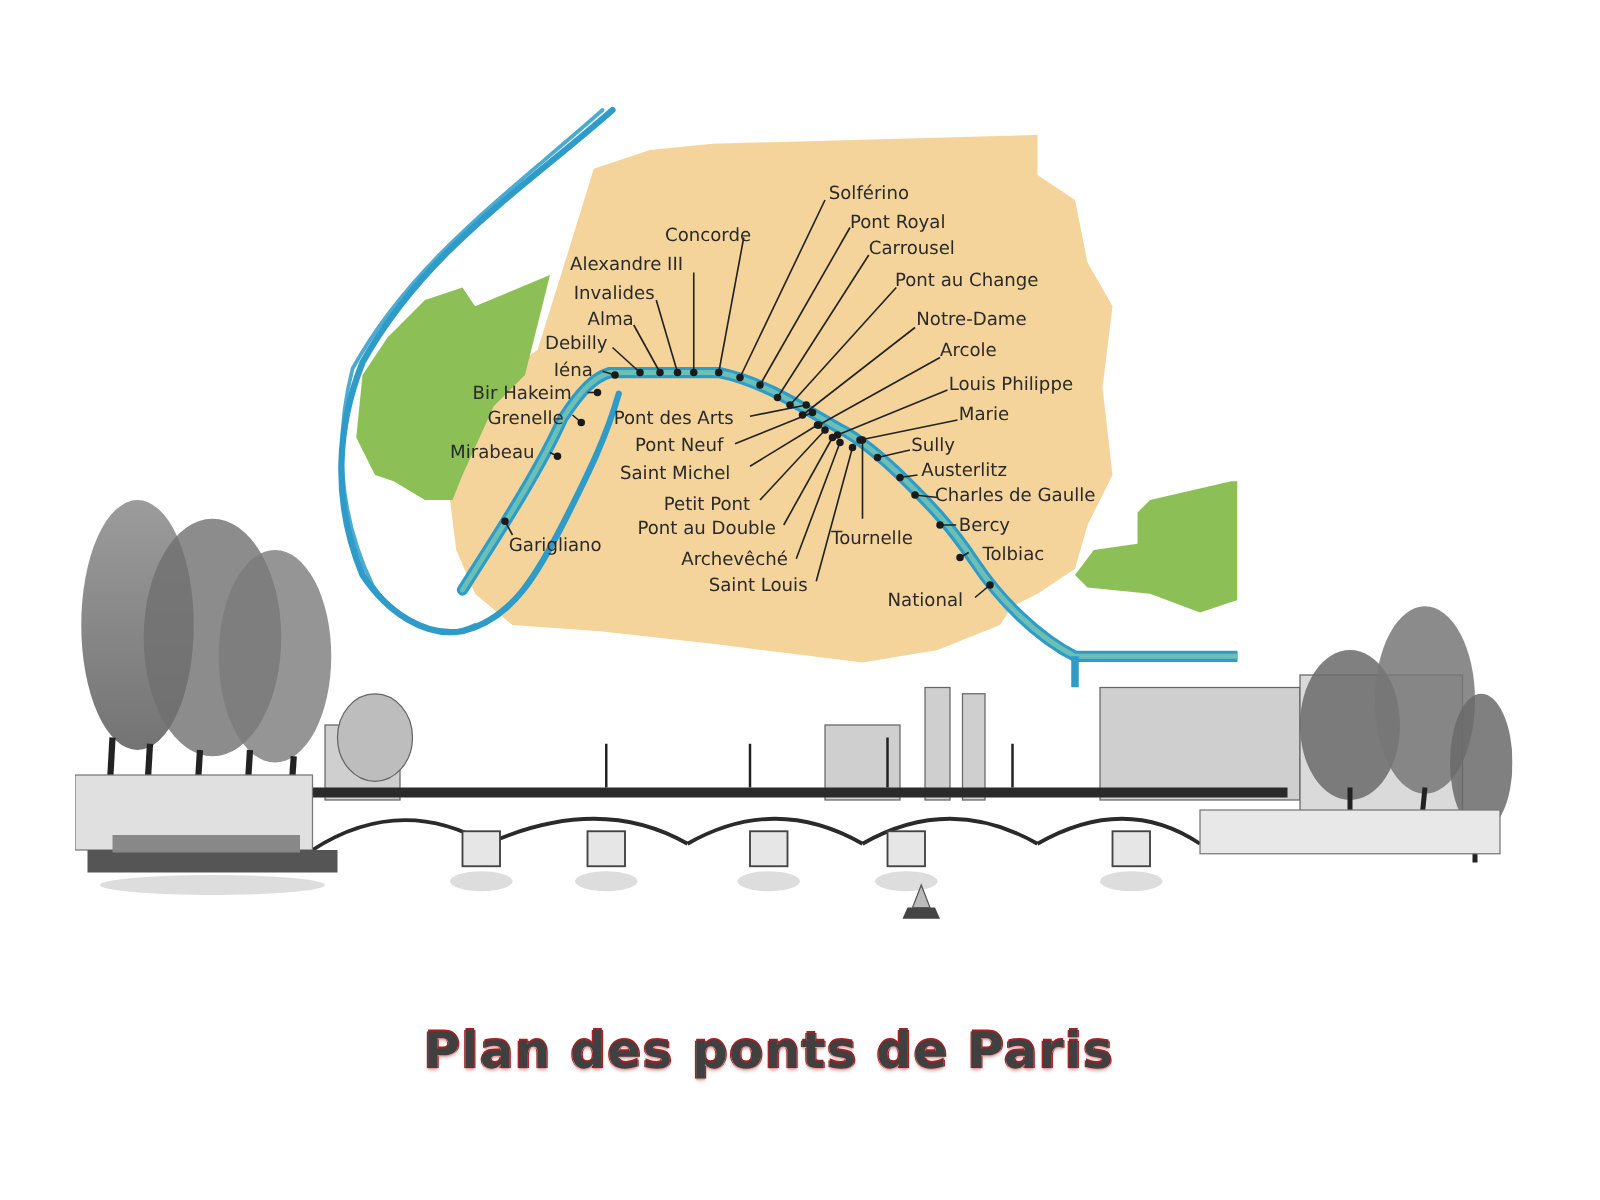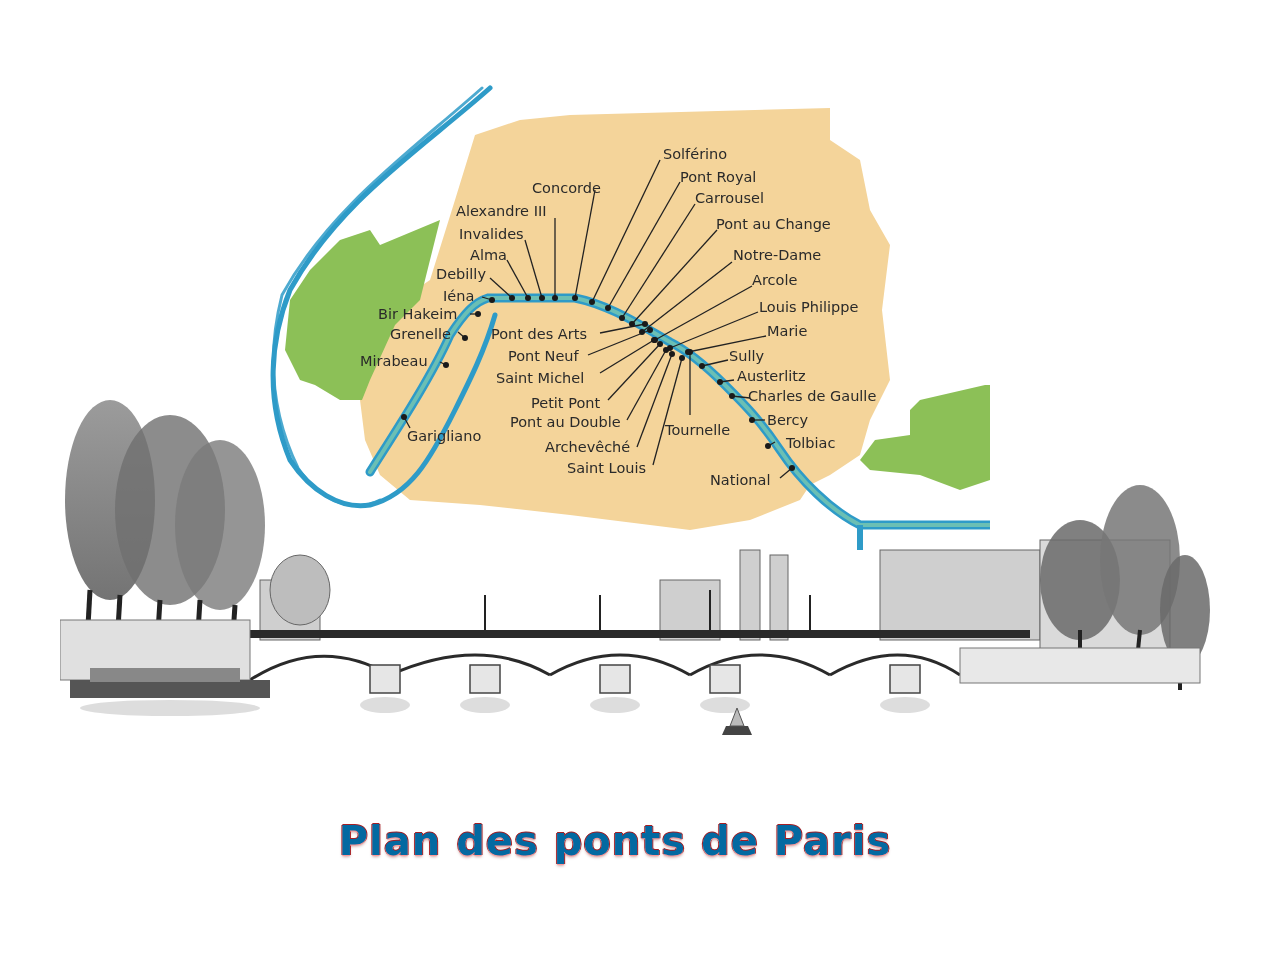--- a/index.html
+++ b/index.html
@@ -2,21 +2,21 @@
 <html><head>
 <meta charset="utf-8">
 <style>
   html,body{margin:0;padding:0;background:#ffffff;}
   body{width:1280px;height:960px;position:relative;overflow:hidden;font-family:"DejaVu Sans","Liberation Sans",sans-serif;}
   #map{position:absolute;left:270px;top:80px;width:720px;height:470px;}
   #sketch{position:absolute;left:60px;top:390px;width:1150px;height:380px;}
   .lbl{font-family:"DejaVu Sans","Liberation Sans",sans-serif;font-size:14.5px;fill:#2a2a2a;}
   #title{position:absolute;left:0;top:818px;width:1230px;text-align:center;
     font-family:"DejaVu Sans","Liberation Sans",sans-serif;font-weight:bold;font-size:40px;letter-spacing:1px;
-    color:#0369a1;
+    color:#404040;
     text-shadow:0 1px 0 #ff9a9a, 0 -1px 0 #a61f24, 1px 0 0 #a61f24, -1px 0 0 #a61f24, 0 2px 3px rgba(120,0,0,0.35);}
 </style>
 </head>
 <body>
 
 <svg id="map" viewBox="0 0 720 470" xmlns="http://www.w3.org/2000/svg">
 
   <path d="M205,55 L250,40 L300,35 L560,28 L560,60 L590,80 L600,130 L620,165 L612,230 L620,300 L600,340 L590,375 L560,395 L540,405 L530,420 L480,440 L420,450 L380,445 L300,435 L210,425 L140,420 L110,395 L95,360 L90,320 L100,290 L110,250 L130,220 L160,200 L185,120 Z" fill="#f4d49a"></path>
 
   <path d="M70,160 L100,150 L110,165 L170,140 L150,220 L125,245 L100,300 L92,320 L70,320 L45,305 L30,300 L15,270 L20,220 L40,190 Z" fill="#8cc057"></path>

